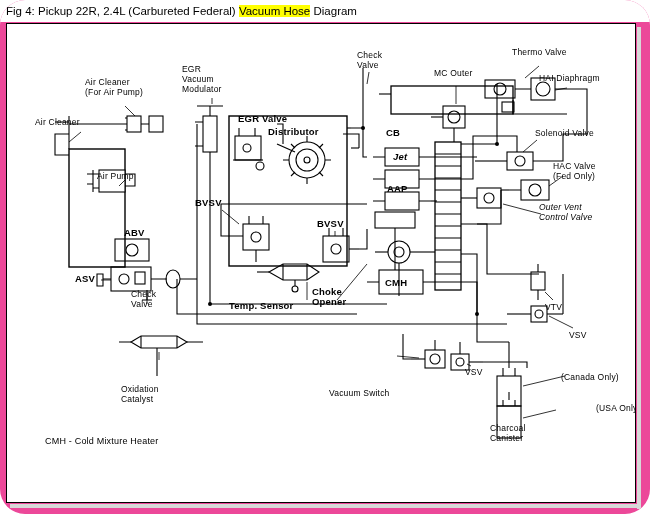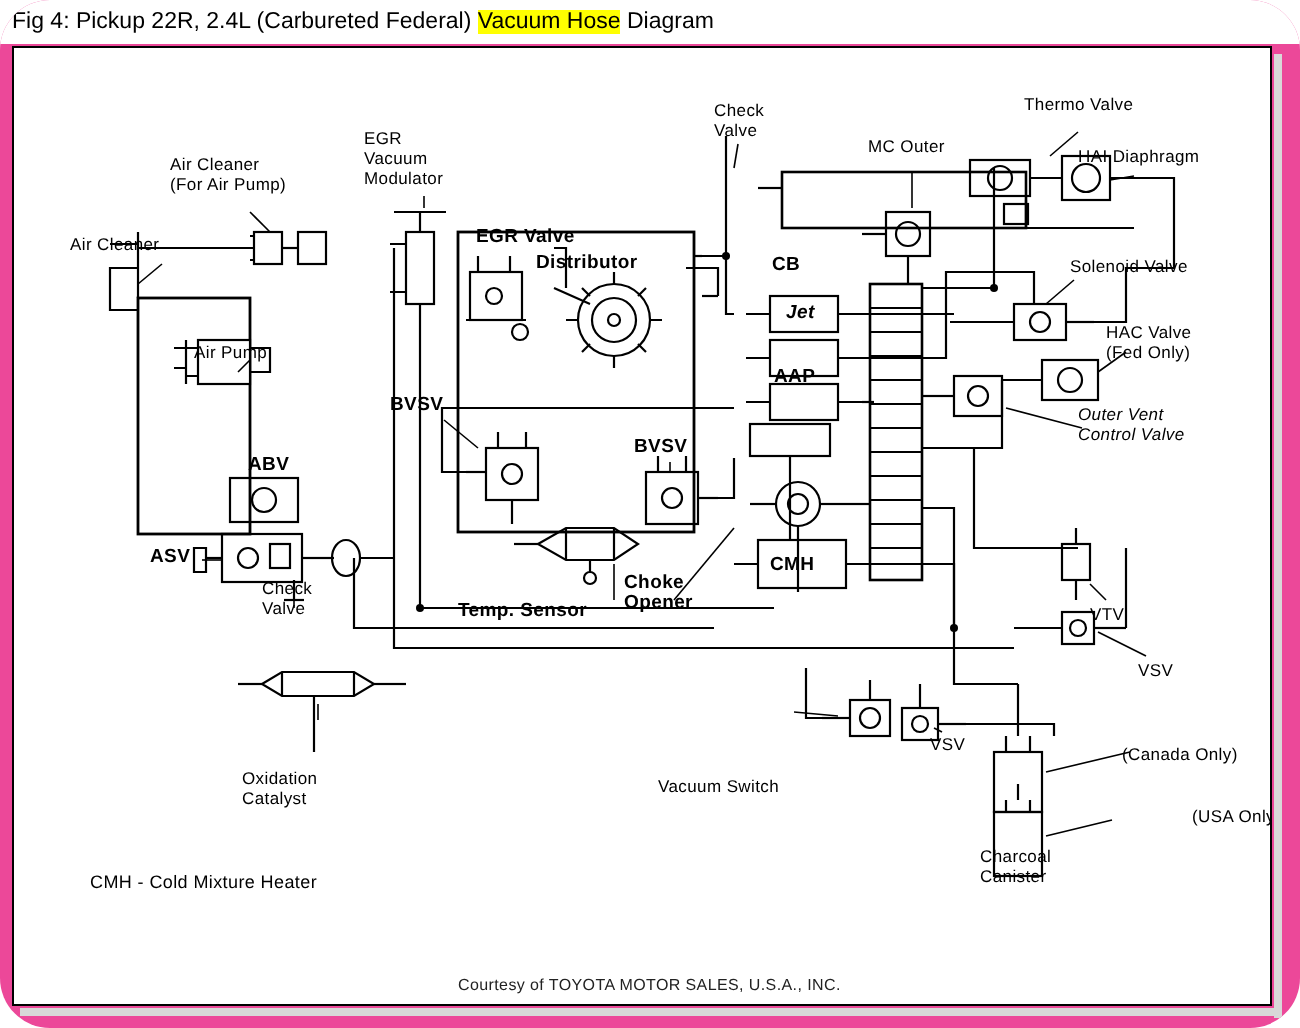--- a/index.html
+++ b/index.html
@@ -348,15 +348,14 @@
     <div class="lbl" style="left:114px; top:340px;margin-top:20px;">Oxidation
 Catalyst</div>
     <div class="lbl" style="left:322px; top:328px;margin-top:36px;">Vacuum Switch</div>
     <div class="lbl" style="left:458px; top:343px;">VSV</div>
     <div class="lbl" style="left:554px; top:348px;">(Canada Only)</div>
     <div class="lbl" style="left:545px; top:379px;padding-left:44px;">(USA Only)</div>
     <div class="lbl" style="left:483px; top:399px;">Charcoal
 Canister</div>
 
     <div class="lbl legend" style="left:14px; top:412px;margin-left:24px;">CMH - Cold Mixture Heater</div>
-    <div class="lbl credit" style="left:222px; top:464px;">Courtesy of TOYOTA MOTOR SALES, U.S.A., INC.</div>
   </div>
 </div>
 
 </body></html>

